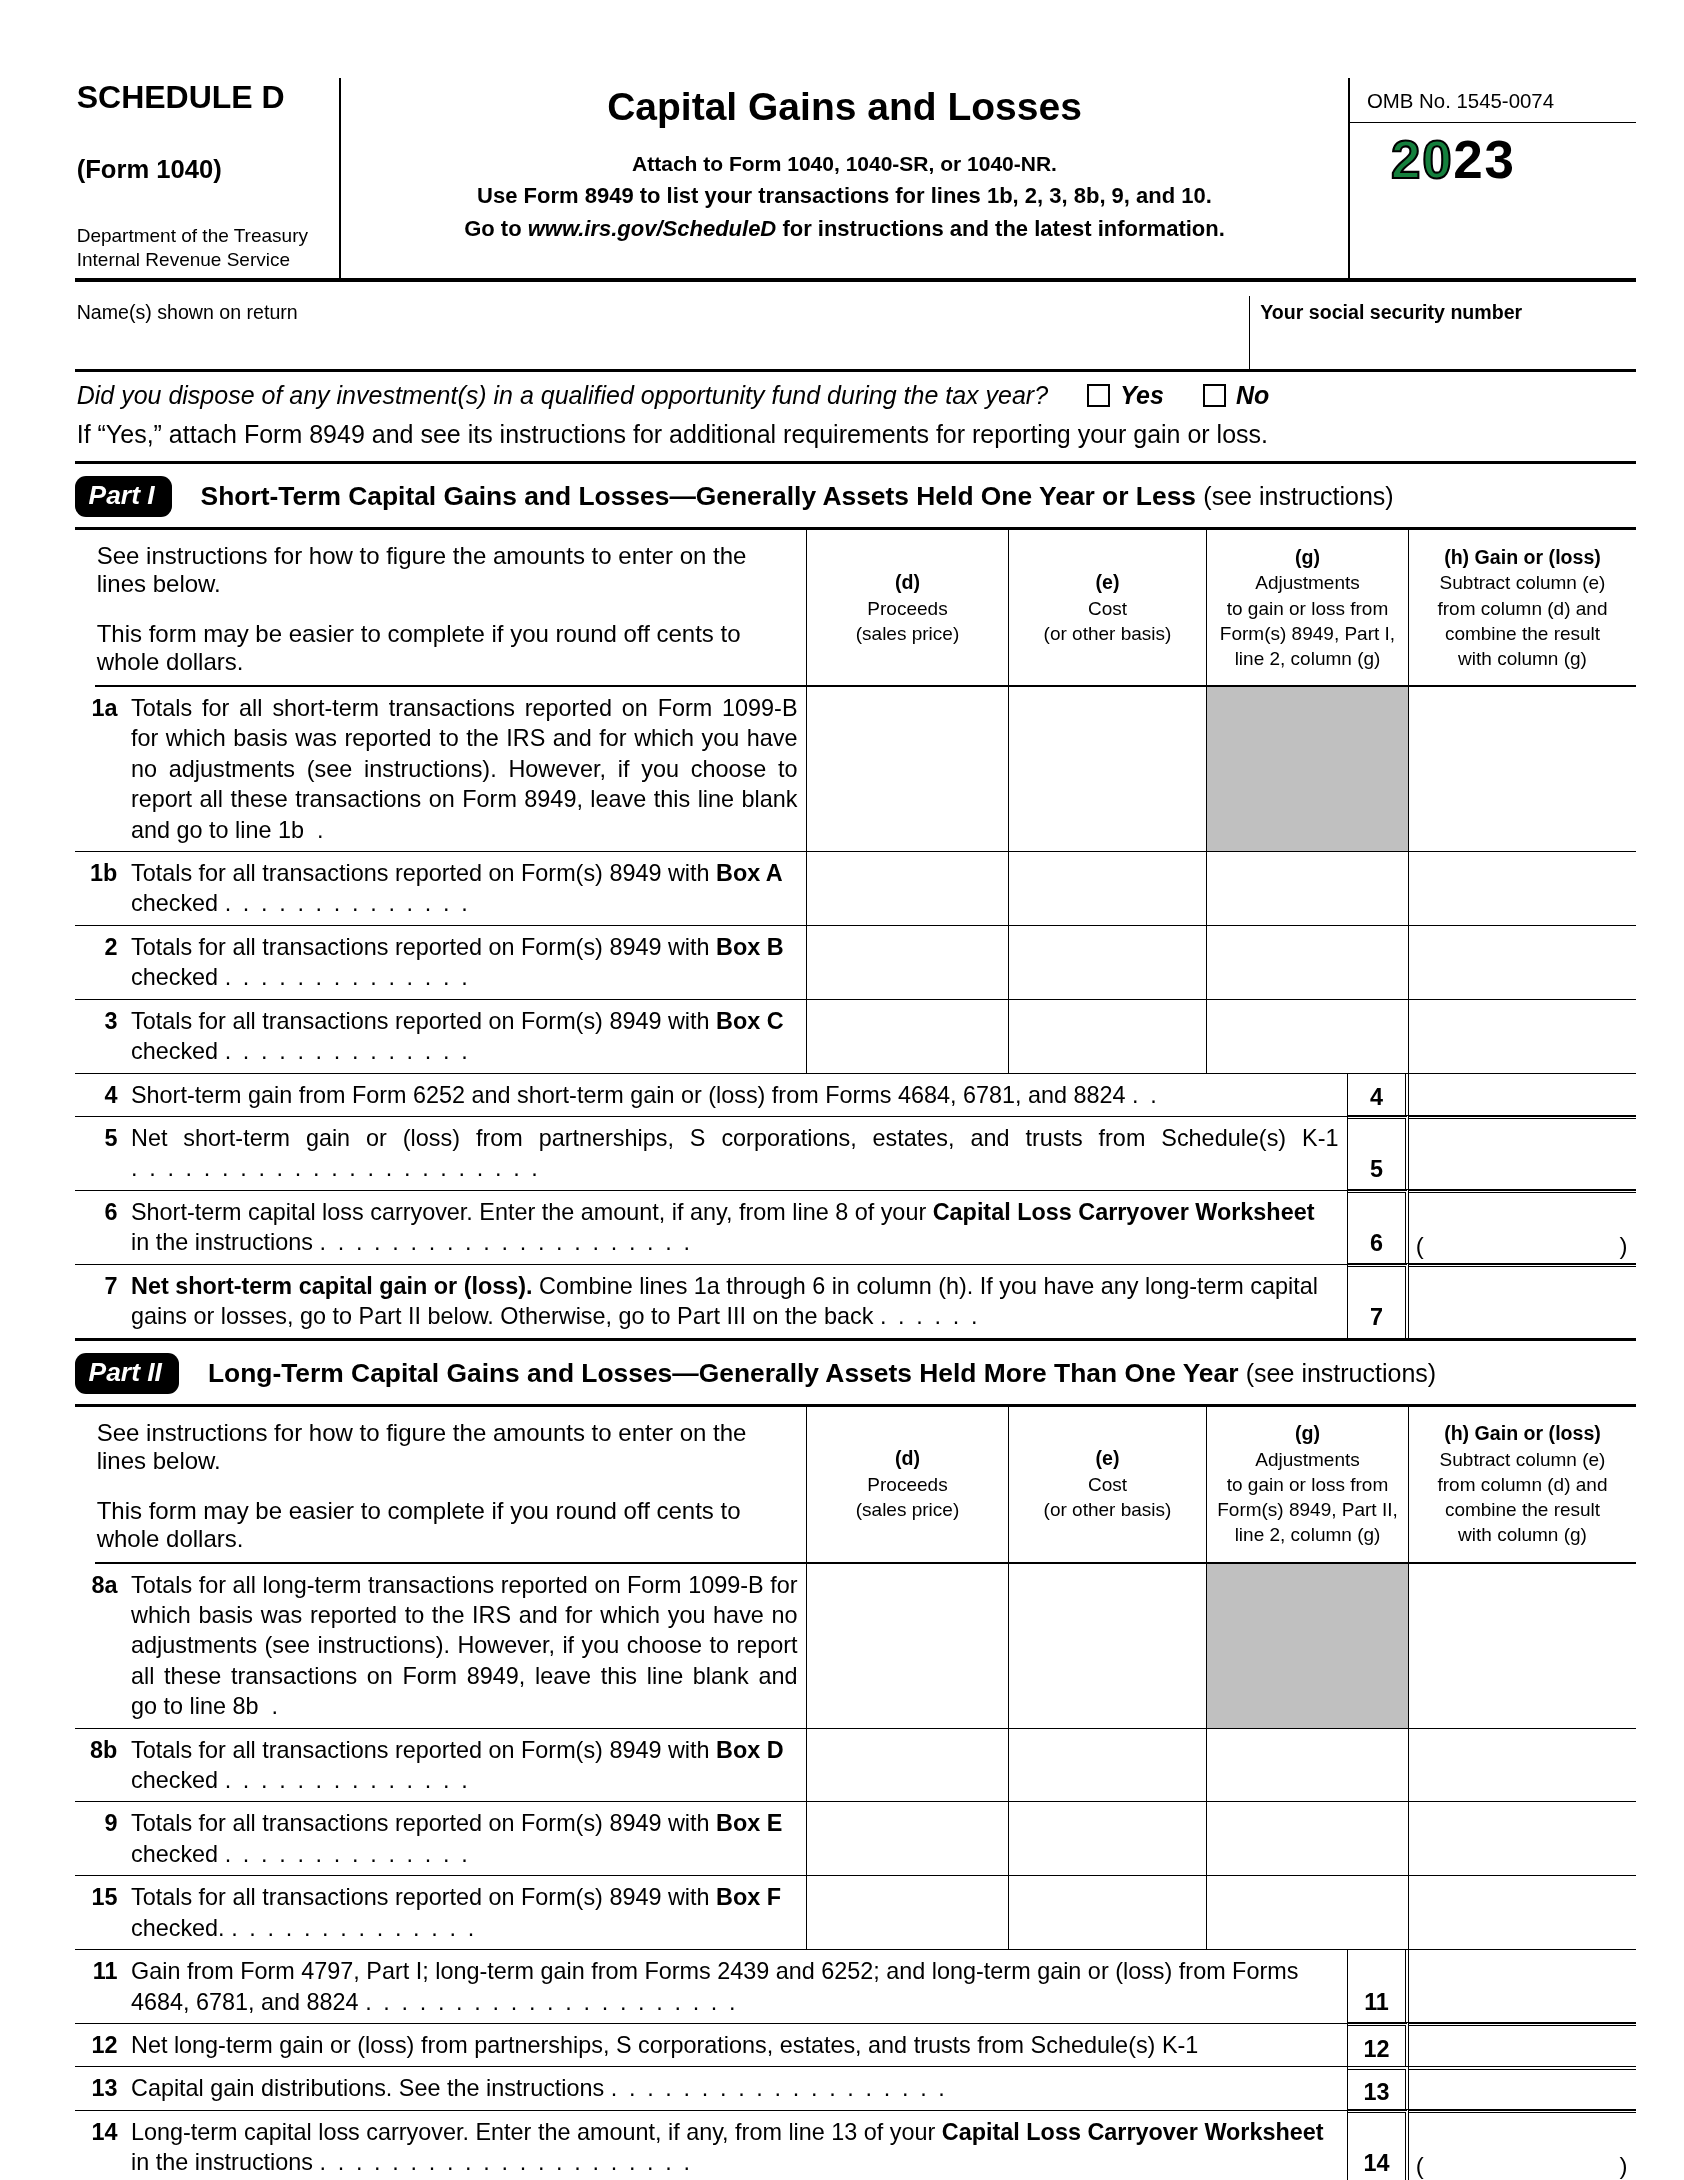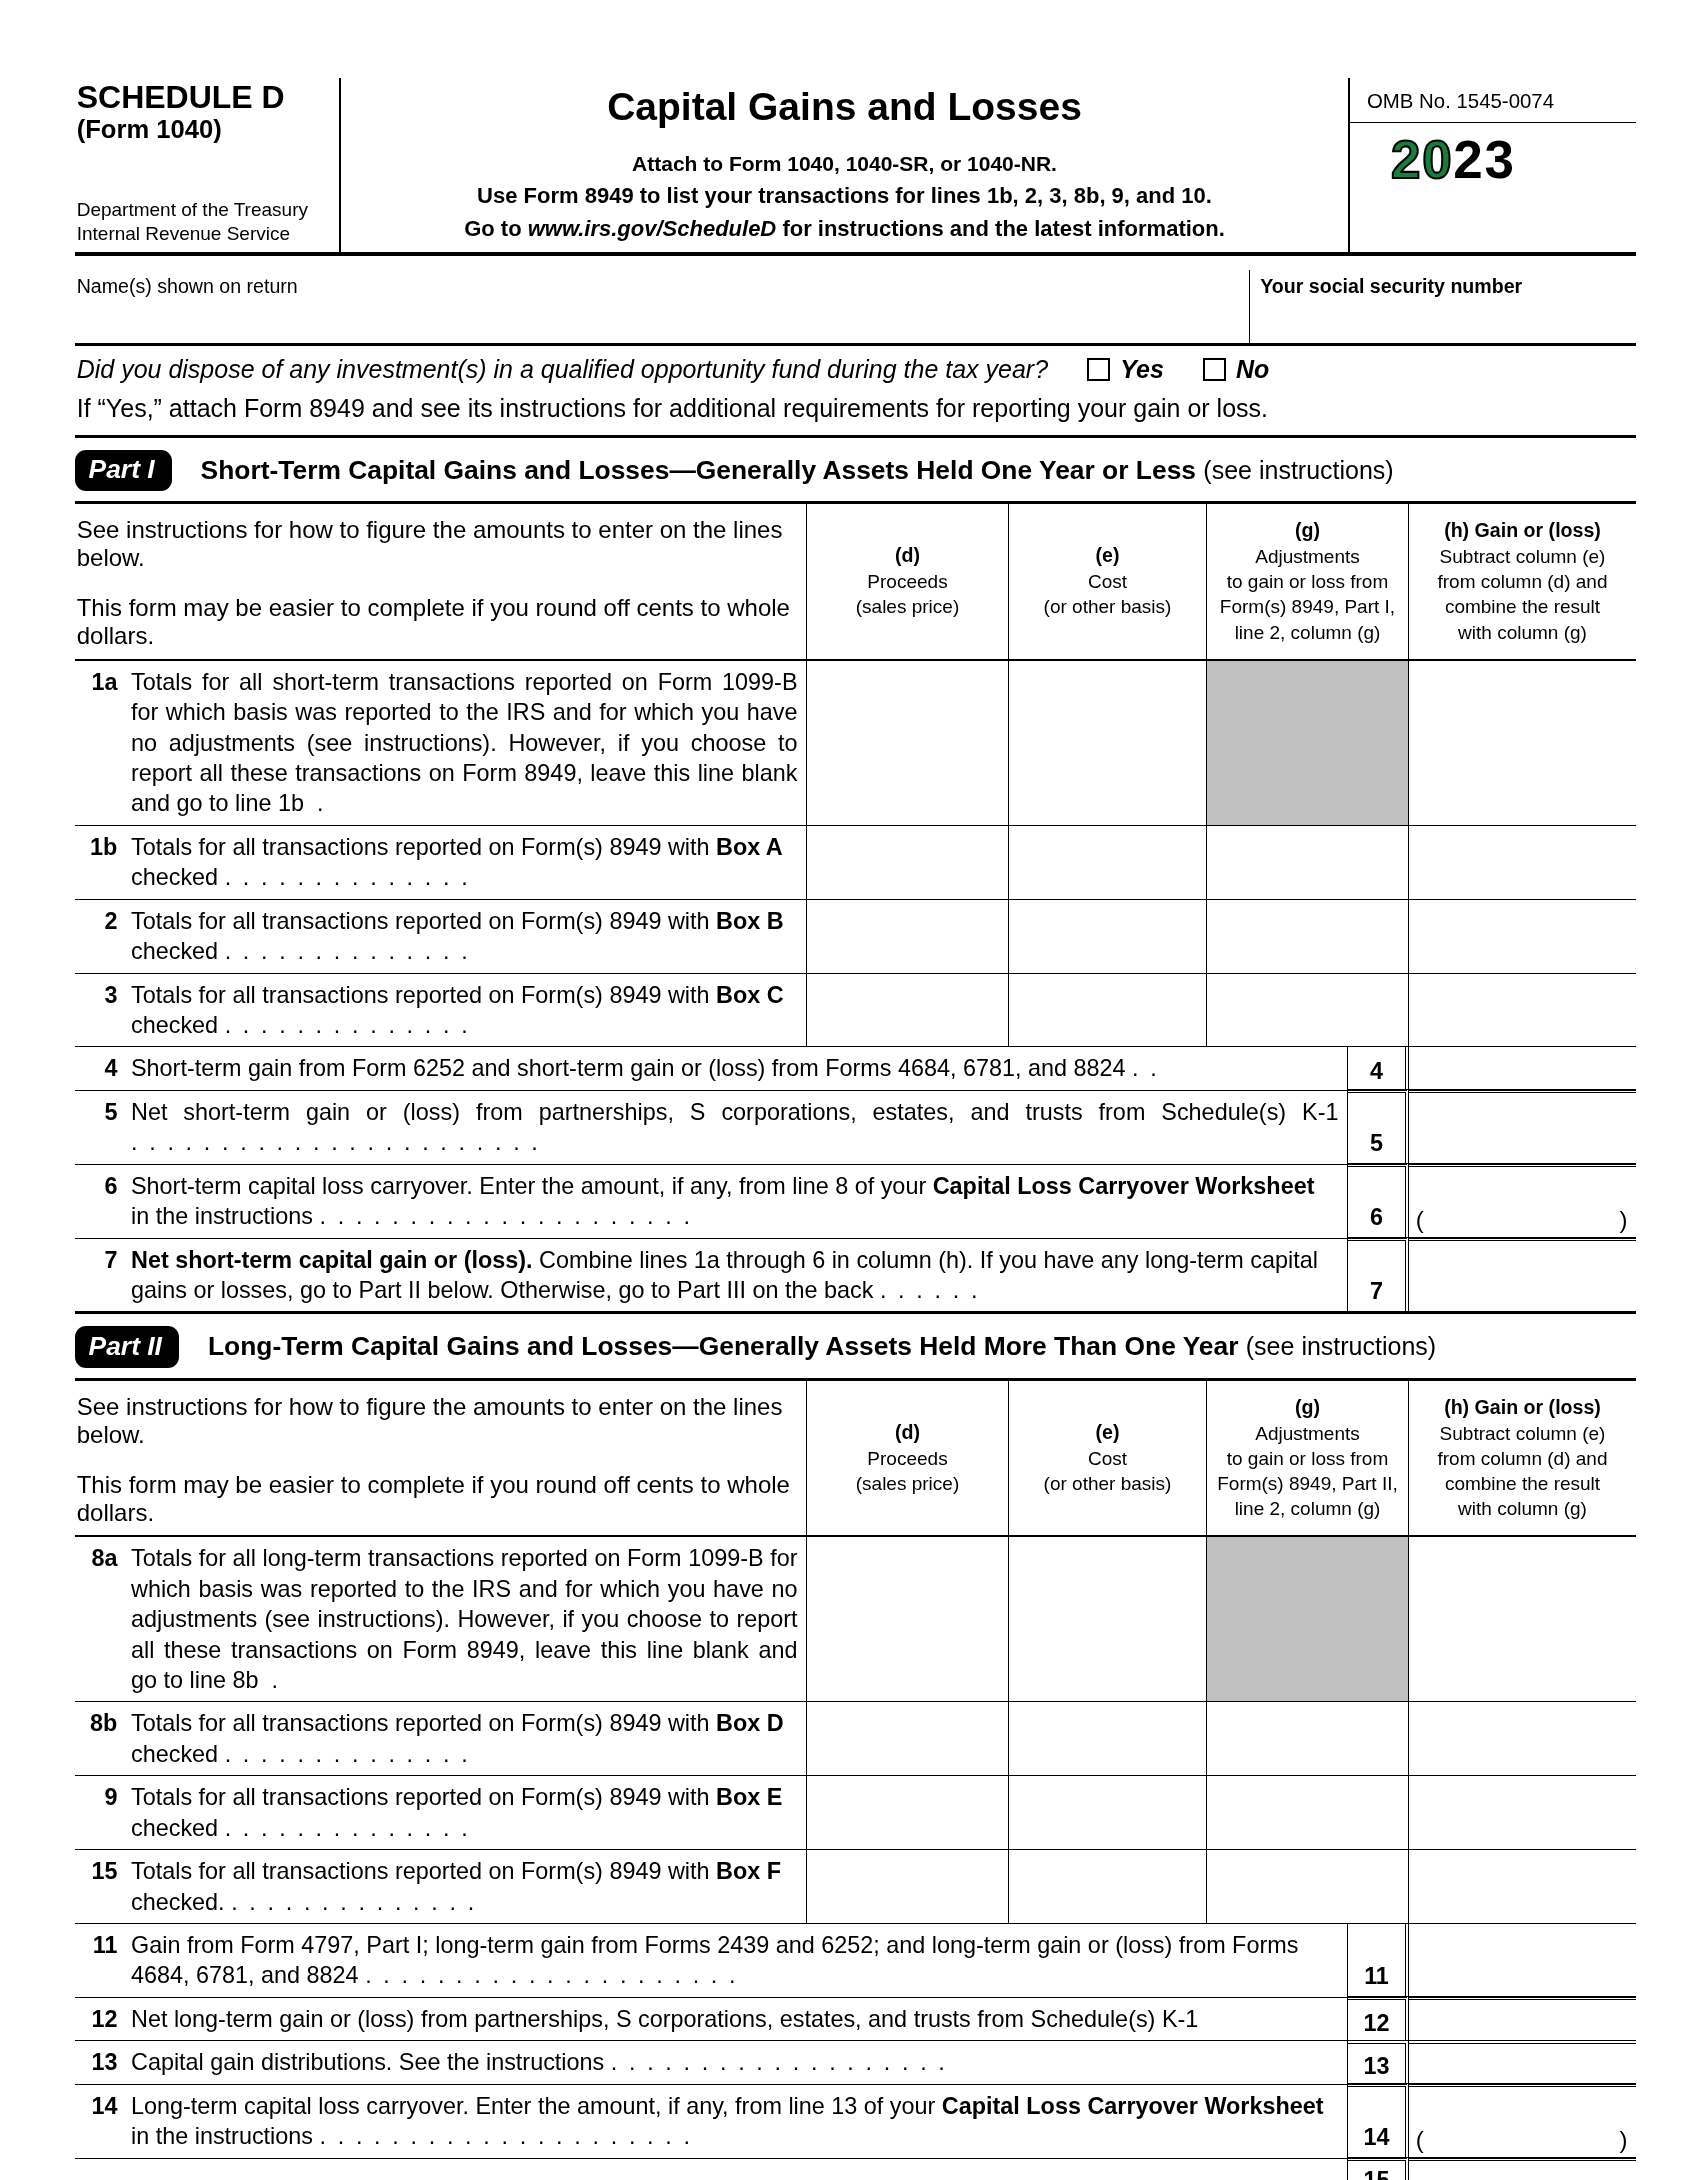--- a/index.html
+++ b/index.html
@@ -6,21 +6,21 @@
   html,body { background:#e8e8e8; }
   .page {
     width:1685px; height:2181px; background:#fff; color:#000;
     font-family:"Liberation Sans", "DejaVu Sans", sans-serif;
     position:relative; margin:0 auto;
   }
   .content { position:absolute; left:75px; top:78px; width:1561px; }
 
   
   .form-header { display:grid; grid-template-columns:266px 1fr 288px; border-bottom:4.3px solid #000; }
-  .fh-left { border-right:2.6px solid #000; padding:3.4px 8.5px 3.4px 1.7px; display:flex; flex-direction:column; }
+  .fh-left { border-right:2.6px solid #000; padding:3.4px 8.5px 3.4px 1.7px; display:flex; flex-direction:column;gap:40px; }
   .fh-schedule { font-size:32px; font-weight:bold; line-height:1.05; }
   .fh-form { font-size:25.6px; font-weight:bold; }
   .fh-agency { margin-top:auto; font-size:19px; line-height:1.25; padding-bottom:3.4px; }
   .fh-center { text-align:center; padding:1.7px 8.5px 6.8px 8.5px; display:flex; flex-direction:column; }
   .fh-title { font-size:39px; font-weight:bold; margin-top:5.1px; }
   .fh-sub { font-size:21px; font-weight:bold; margin-top:19px; line-height:1.5; }
   .fh-sub2 { font-size:22px; font-weight:bold; line-height:1.5; }
   .fh-right { border-left:2.6px solid #000; display:flex; flex-direction:column; }
   .fh-omb { font-size:20.4px; padding:12px 0 8.5px 17px; border-bottom:1.7px solid #000; }
   .fh-year { font-size:53px; font-weight:bold; letter-spacing:1.7px; padding:6.8px 0 0 41px; }
@@ -47,21 +47,21 @@
   .part-title { font-size:26.4px; font-weight:bold; margin-left:29px; }
   .part-see { font-size:25px; font-weight:normal; }
 
   
   .tbl { border-top:3.4px solid #000; border-bottom:3.4px solid #000; }
   .grid5 { display:grid; grid-template-columns:732px 202px 198px 202px 227px; }
   .grid3 { display:grid; grid-template-columns:1273px 61px 227px; }
   .thead .cell { border-bottom:2.6px solid #000; }
   .cell { border-right:1.7px solid #000; position:relative; }
   .cell:last-child { border-right:none; }
-  .desc-head { font-size:24px; padding:12px 12px 8.5px 1.7px; }
+  .desc-head { font-size:24px; padding:12px 12px 8.5px 1.7px;margin-left:20px; }
   .desc-head p + p { margin-top:22px; }
   .col-head { font-size:19px; text-align:center; line-height:1.32; display:flex; flex-direction:column; justify-content:center; padding:5.1px 3.4px; }
   .col-head b { font-size:19.6px; }
 
   .row .cell { border-bottom:1.7px solid #000; }
   .row:last-child .cell { border-bottom:none; }
   .desc { font-size:23.4px; line-height:1.3; padding:6px 8.5px 6px 0; display:flex; }
   .rownum { flex:0 0 56px; text-align:right; padding-right:13.6px; font-weight:bold; }
   .rowtext { flex:1; }
   .rowtext.justify { text-align:justify; }

